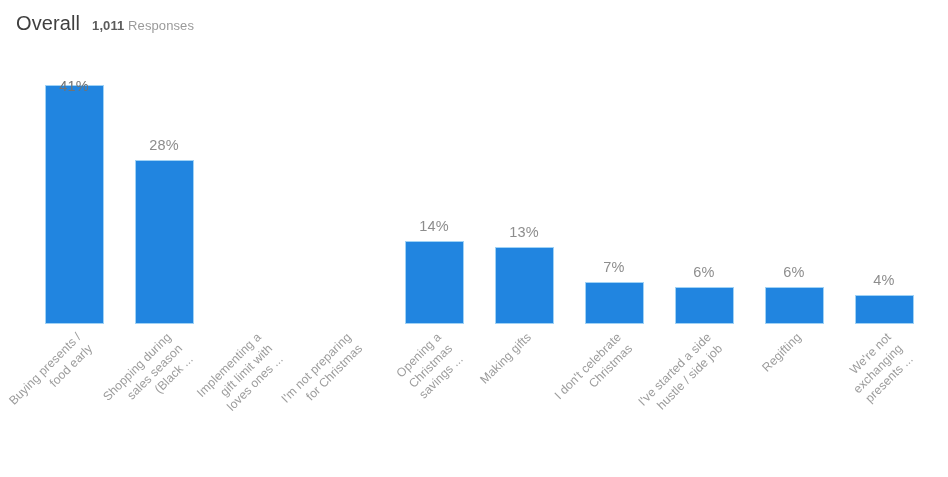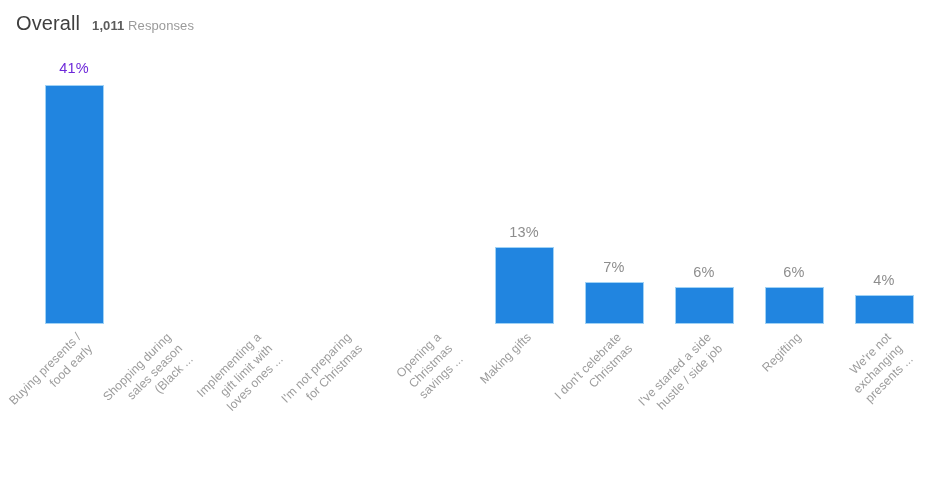--- a/index.html
+++ b/index.html
@@ -112,32 +112,40 @@
     <span class="chart-title">Overall</span>
     <span class="chart-subtitle">
       <span class="resp-count">1,011</span>
       <span class="resp-word">Responses</span>
     </span>
   </div>
 
   <div class="plot-area" id="plot-area">
       <div class="bar-wrap" style="left: 29px;">
         <div class="bar" style="height: 236.98px; bottom: 154px; background: rgb(33, 133, 224); box-shadow: rgb(160, 210, 245) 0px 0px 0px 1px;"></div>
-        <div class="bar-value" style="top: 60px; color: #6d28d9;">41%</div>
+        <div class="bar-value" style="top: 78px; color: #737373;">41%</div>
       </div>
       <div class="cat-label" style="left: -156px; color: rgb(156, 156, 156);">Buying presents /
 food early</div>
+      <div class="bar-wrap" style="left: 119px;">
+        <div class="bar" style="height: 161.84px; bottom: 154px; background: rgb(33, 133, 224); box-shadow: rgb(160, 210, 245) 0px 0px 0px 1px;"></div>
+        <div class="bar-value" style="top: 137.16px; color: rgb(141, 141, 141);">28%</div>
+      </div>
       <div class="cat-label" style="left: -66px; color: rgb(156, 156, 156);">Shopping during
 sales season
 (Black ...</div>
       <div class="cat-label" style="left: 24px; color: rgb(156, 156, 156);">Implementing a
 gift limit with
 loves ones ...</div>
       <div class="cat-label" style="left: 114px; color: rgb(156, 156, 156);">I'm not preparing
 for Christmas</div>
+      <div class="bar-wrap" style="left: 389px;">
+        <div class="bar" style="height: 80.92px; bottom: 154px; background: rgb(33, 133, 224); box-shadow: rgb(160, 210, 245) 0px 0px 0px 1px;"></div>
+        <div class="bar-value" style="top: 218.08px; color: rgb(141, 141, 141);">14%</div>
+      </div>
       <div class="cat-label" style="left: 204px; color: rgb(156, 156, 156);">Opening a
 Christmas
 savings ...</div>
       <div class="bar-wrap" style="left: 479px;">
         <div class="bar" style="height: 75.14px; bottom: 154px; background: rgb(33, 133, 224); box-shadow: rgb(160, 210, 245) 0px 0px 0px 1px;"></div>
         <div class="bar-value" style="top: 223.86px; color: rgb(141, 141, 141);">13%</div>
       </div>
       <div class="cat-label" style="left: 294px; color: rgb(156, 156, 156);">Making gifts</div>
       <div class="bar-wrap" style="left: 569px;">
         <div class="bar" style="height: 40.46px; bottom: 154px; background: rgb(33, 133, 224); box-shadow: rgb(160, 210, 245) 0px 0px 0px 1px;"></div>

